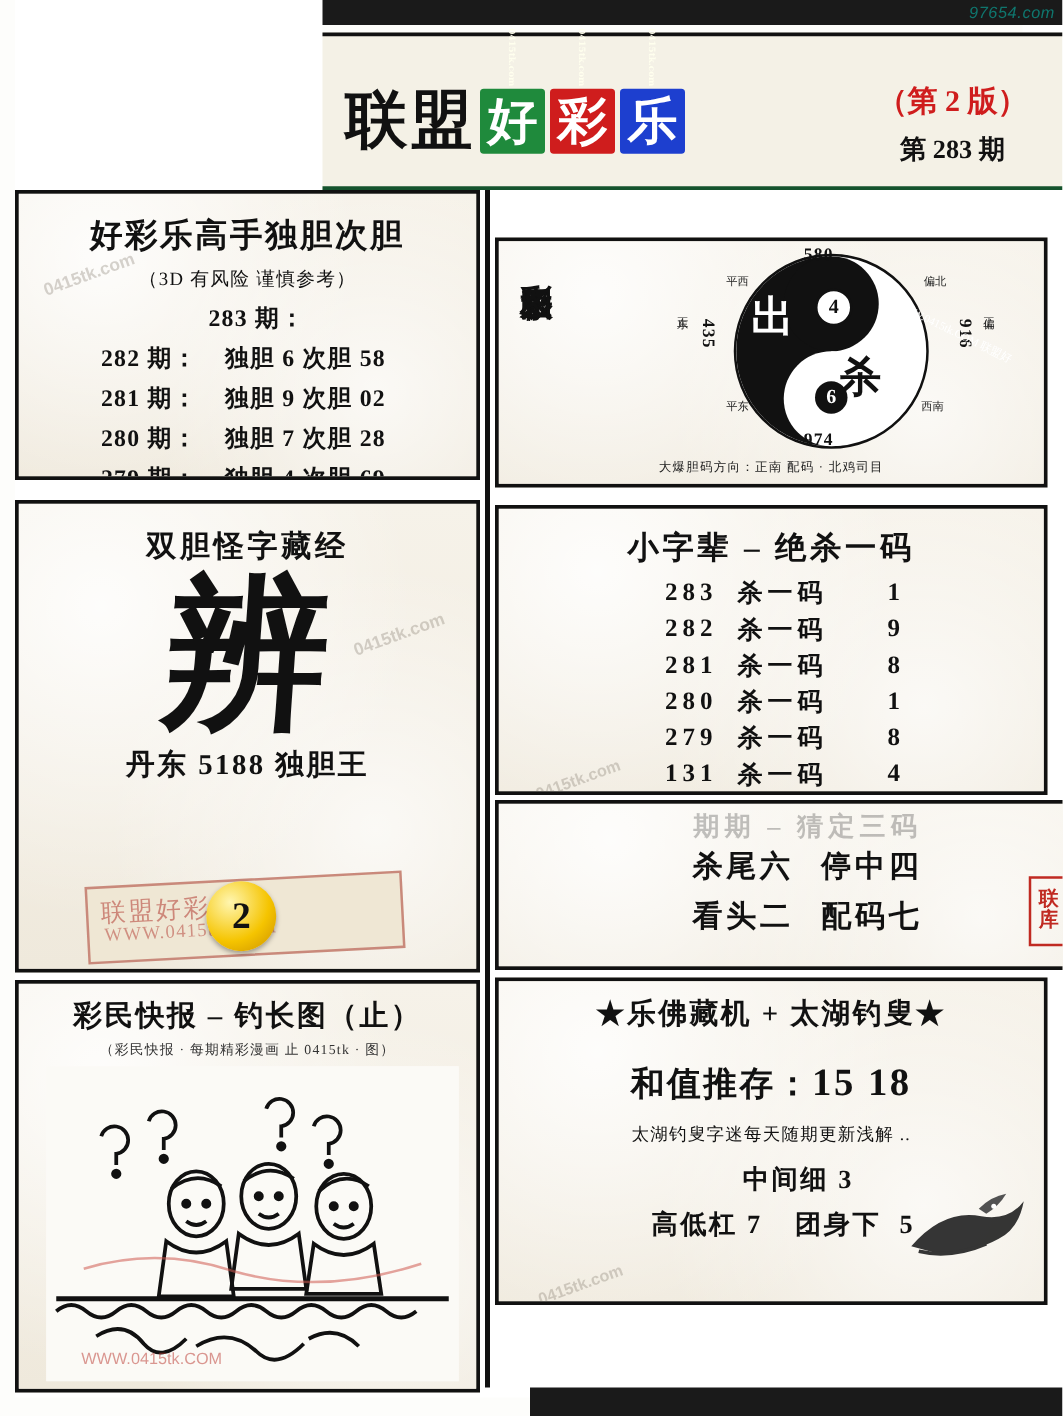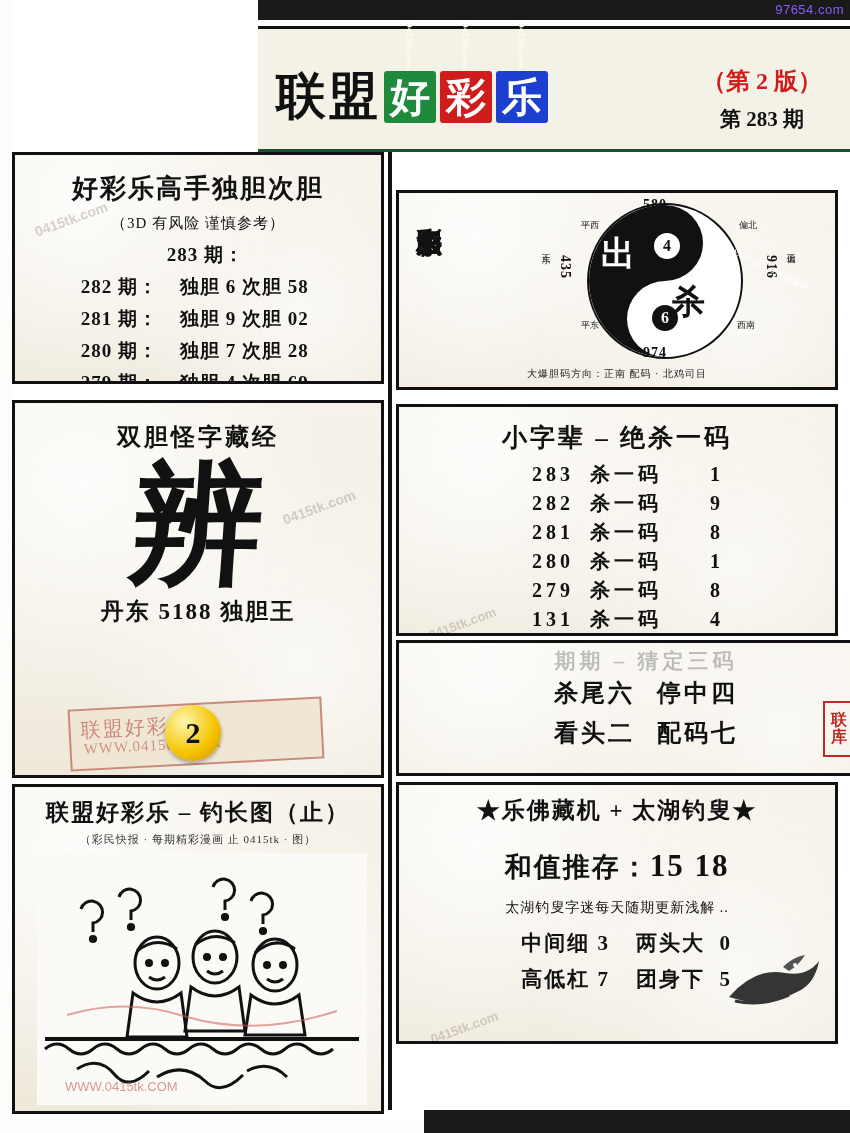--- a/index.html
+++ b/index.html
@@ -3,21 +3,21 @@
 <meta charset="utf-8">
 <style>
   html,body{margin:0;padding:0;background:#ffffff;}
   body{width:850px;height:1133px;position:relative;font-family:"Liberation Serif","DejaVu Serif",serif;color:#111;overflow:hidden;}
 
   
   .page{position:absolute;left:0;top:0;width:850px;height:1133px;background:#ffffff;}
   .frame-left{position:absolute;left:0;top:0;width:12px;height:1133px;background:#fdfdfb;}
   .band-top{position:absolute;left:258px;top:0;width:592px;height:20px;background:#1a1a1a;}
   .band-top2{position:absolute;left:258px;top:20px;width:560px;height:6px;background:#fdfdfb;}
-  .wm-top{position:absolute;right:6px;top:2px;color:#8b5cf6;font-size:13px;font-family:"Liberation Sans",sans-serif;letter-spacing:.5px;}
+  .wm-top{position:absolute;right:6px;top:2px;color:#0f766e;font-size:13px;font-family:"Liberation Sans",sans-serif;letter-spacing:.5px;font-style:italic;}
 
   
   .masthead{position:absolute;left:258px;top:26px;width:592px;height:120px;background:#f4f1e6;border-top:3px solid #111;border-bottom:3px solid #14532d;}
   .mh-logo{position:absolute;left:18px;top:34px;display:flex;align-items:center;}
   .mh-cn{font-size:50px;font-weight:bold;letter-spacing:2px;color:#111;font-family:"DejaVu Serif",serif;}
   .chip{display:inline-block;width:52px;height:52px;line-height:52px;text-align:center;color:#fff;font-size:40px;font-weight:bold;margin-left:4px;border-radius:3px;font-family:"DejaVu Serif",serif;position:relative;}
   .chip.g{background:#1f8a3c;}
   .chip.r{background:#cf1d1d;}
   .chip.b{background:#1d3fcf;}
   .chip .tiny{position:absolute;right:1px;top:-2px;font-size:7px;color:#ffe;transform:rotate(90deg);transform-origin:right top;letter-spacing:0;}
@@ -200,21 +200,21 @@
       </div>
       <div class="ball">
         <span>2</span>
       </div>
     </div>
     <div class="wm" style="right:24px;top:96px;font-size:14px;">0415tk.com</div>
   </div>
 
   <div class="cell" id="c-comic">
     <div class="bgtex"></div>
-    <div class="ttl">联盟好彩乐 – 钓长图（止）</div>
+    <div class="ttl">彩民快报 – 钓长图（止）</div>
     <div class="sub">（彩民快报 · 每期精彩漫画  止  0415tk · 图）</div>
     <div class="comic">
       <svg width="330" height="252" viewBox="0 0 330 252">
         <rect x="0" y="0" width="330" height="252" fill="#fbfaf6"></rect>
 
         <g fill="none" stroke="#111" stroke-width="3">
           <path d="M44 56 a11 11 0 1 1 12 14 v9"></path>
             <circle cx="56" cy="86" r="2.6" fill="#111"></circle>
           <path d="M82 44 a11 11 0 1 1 12 14 v9"></path>
             <circle cx="94" cy="74" r="2.6" fill="#111"></circle>
@@ -352,21 +352,20 @@
   <div class="cell" id="c-lefo">
     <div class="bgtex"></div>
     <div class="ttl">★乐佛藏机 + 太湖钓叟★</div>
     <div class="hz">
       <span>和值推存：</span><b>15 18</b>
     </div>
     <div class="lefo-note">太湖钓叟字迷每天随期更新浅解 ..</div>
     <div style="margin-top:8px;position:relative;">
       <div class="lrow">
         <span class="a"><span>中间细</span>&nbsp;<span>3</span></span>
-        <span class="b"><span>两头大</span>&nbsp;&nbsp;<span>0</span></span>
       </div>
       <div class="lrow">
         <span class="a"><span>高低杠</span>&nbsp;<span>7</span></span>
         <span class="b"><span>团身下</span>&nbsp;&nbsp;<span>5</span></span>
       </div>
     </div>
     <svg class="fish" viewBox="0 0 104 78">
       <path d="M8 52 q26 -30 56 -24 q22 4 34 -12 q-4 22 -20 30 q-22 12 -48 12 z" fill="#2b2b2b"></path>
       <path d="M62 22 q10 -10 22 -12 q-6 10 -16 16 z" fill="#4a4a4a"></path>
       <path d="M14 56 q26 6 54 -6" stroke="#2b2b2b" stroke-width="3" fill="none"></path>

